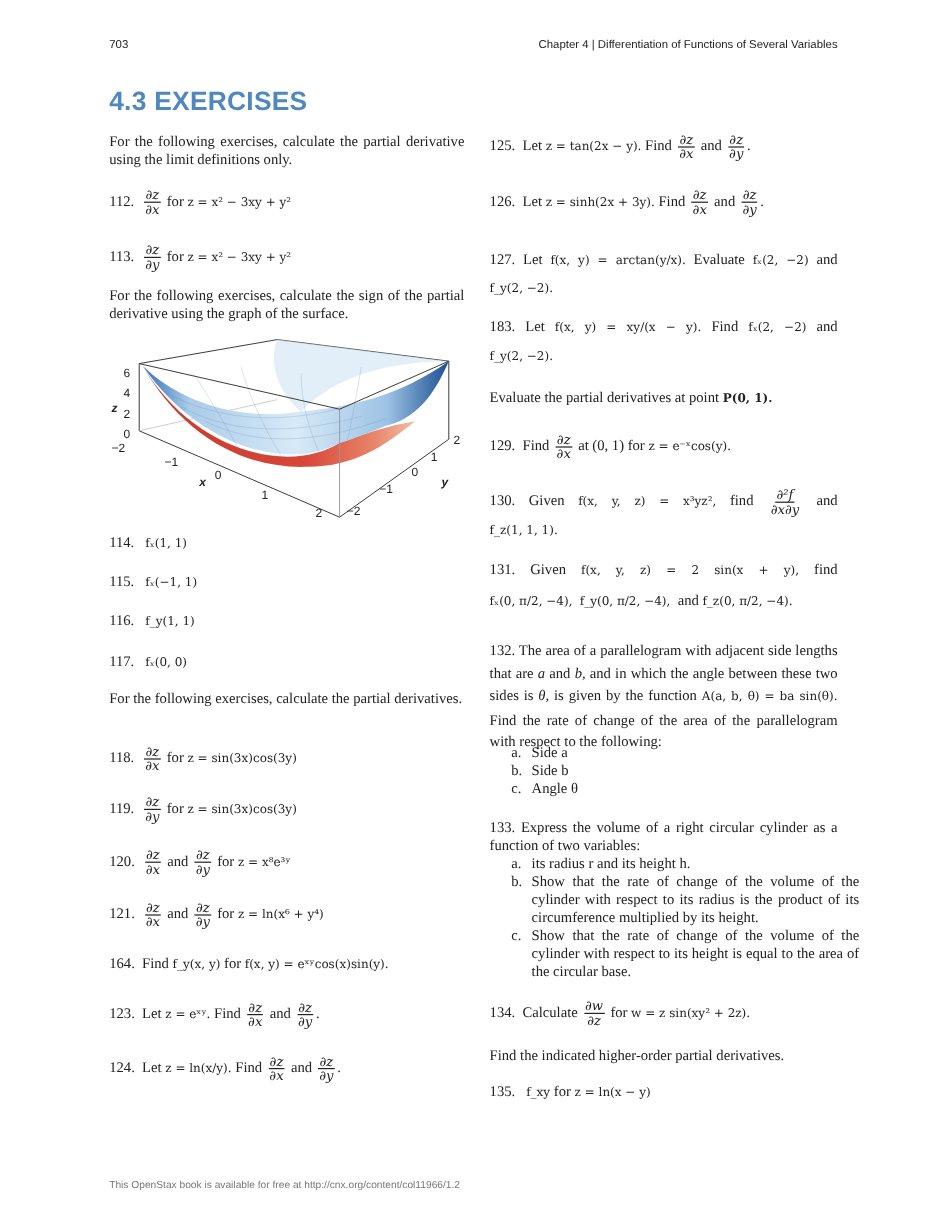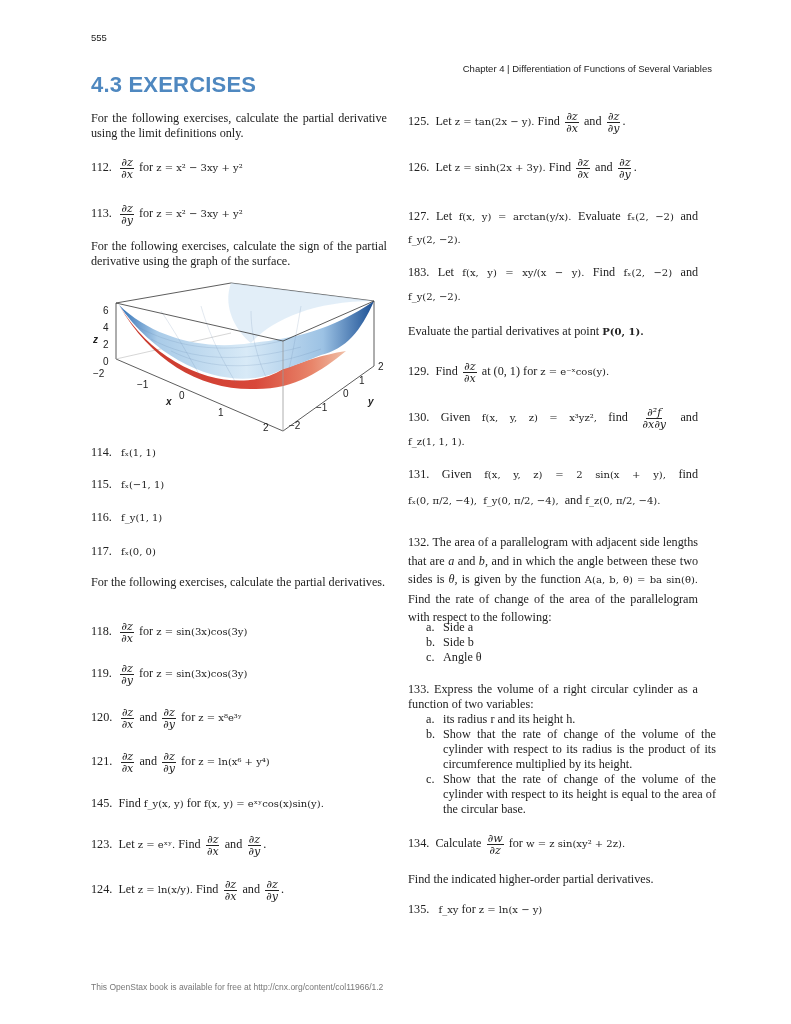--- a/index.html
+++ b/index.html
@@ -1,21 +1,21 @@
 <!DOCTYPE html>
 <html><head>
 <meta charset="utf-8">
 <style>
   html, body { margin: 0; padding: 0; background: #ffffff; }
   body { width: 791px; height: 1024px; position: relative; overflow: hidden;
          font-family: "Liberation Serif", serif; color: #222; }
   .hdr { position: absolute; top: 32px; font-family: "Liberation Sans", sans-serif;
          font-size: 9.5px; color: #222; }
   #page-num { left: 91px; }
-  #chapter-title { right: 79px; margin-top: 31px; }
+  #chapter-title { right: 93px; }
   #section-title { position: absolute; left: 91px; top: 72px; margin: 0;
          font-family: "Liberation Sans", sans-serif; font-weight: bold;
          font-size: 22px; color: #4f88c0; letter-spacing: 0.2px; }
   .col { position: absolute; font-size: 12.2px; line-height: 15px; }
   #col-left { left: 91px; top: 111px; width: 296px; }
   #col-right { left: 408px; top: 111px; width: 290px; }
   .blk { position: absolute; left: 0; width: 100%; }
   .para { text-align: justify; }
   .just-spread { text-align: justify; text-align-last: justify; }
   i, .mi { }
@@ -31,21 +31,21 @@
   #surface-plot { position: absolute; left: 0; top: 170px; width: 300px; height: 160px; }
   #footer-note { position: absolute; left: 91px; top: 982px;
          font-family: "Liberation Sans", sans-serif; font-size: 8.5px; color: #777; }
   .axis-lbl { font-family: "Liberation Sans", sans-serif; font-size: 10px; fill: #222; }
   .axis-name { font-family: "Liberation Sans", sans-serif; font-size: 10px;
                font-style: italic; font-weight: bold; fill: #222; }
 </style>
 </head>
 <body>
 
-<div class="hdr" id="page-num">555</div>
+<div class="hdr" id="page-num">703</div>
 <div class="hdr" id="chapter-title">Chapter 4 | Differentiation of Functions of Several Variables</div>
 <h1 id="section-title">4.3 EXERCISES</h1>
 
 <div class="col" id="col-left">
   <div class="blk para" style="top:0">For the following exercises, calculate the partial derivative using the limit definitions only.</div>
 
   <div class="blk" style="top:46px">
     <span>112.</span>&nbsp;
     <span class="frac">
         <span class="n">∂z</span>
@@ -192,21 +192,21 @@
       </span>
     <span>and</span>
     <span class="frac">
         <span class="n">∂z</span>
         <span class="d">∂y</span>
       </span>
     <span>for</span>
     <span class="math">z = ln(x⁶ + y⁴)</span>
   </div>
   <div class="blk" style="top:685px">
-    <span>145.</span>&nbsp;
+    <span>164.</span>&nbsp;
     <span>Find</span>
     <span class="math mi">f_y(x, y)</span>
     <span>for</span>
     <span class="math mi">f(x, y) = eˣʸcos(x)sin(y).</span>
   </div>
   <div class="blk" style="top:723px">
     <span>123.</span>&nbsp;
     <span>Let</span>
     <span class="math mi">z = eˣʸ.</span>
     <span>Find</span>

